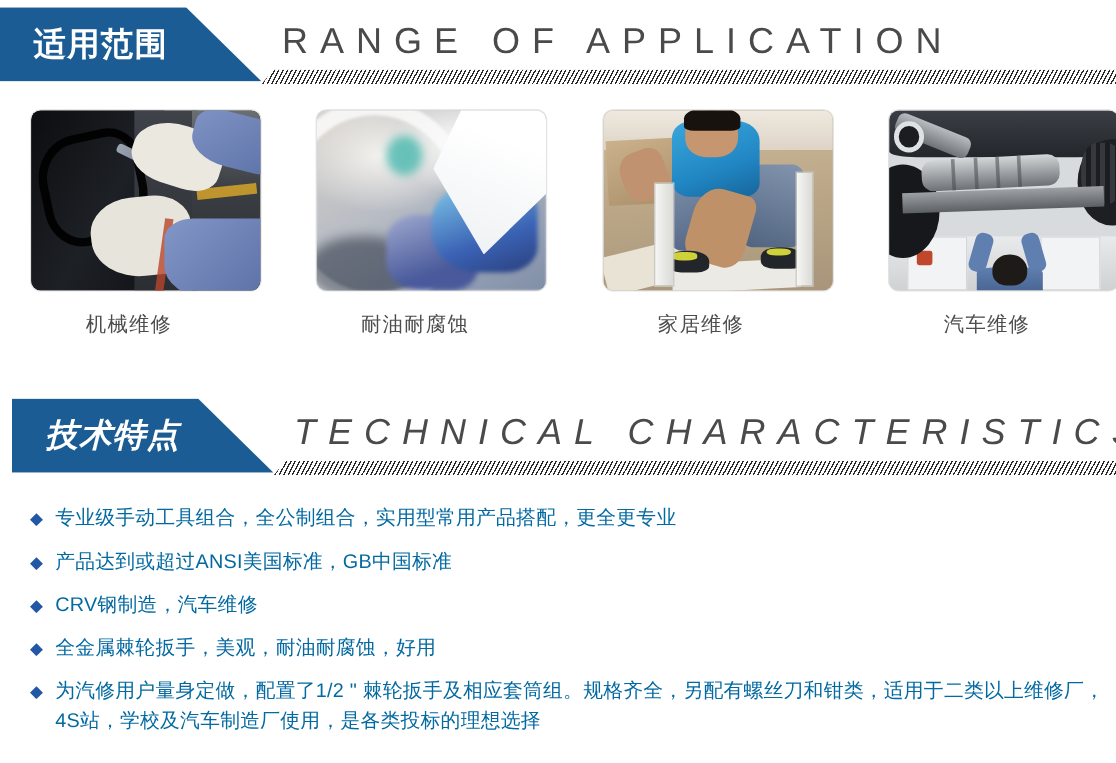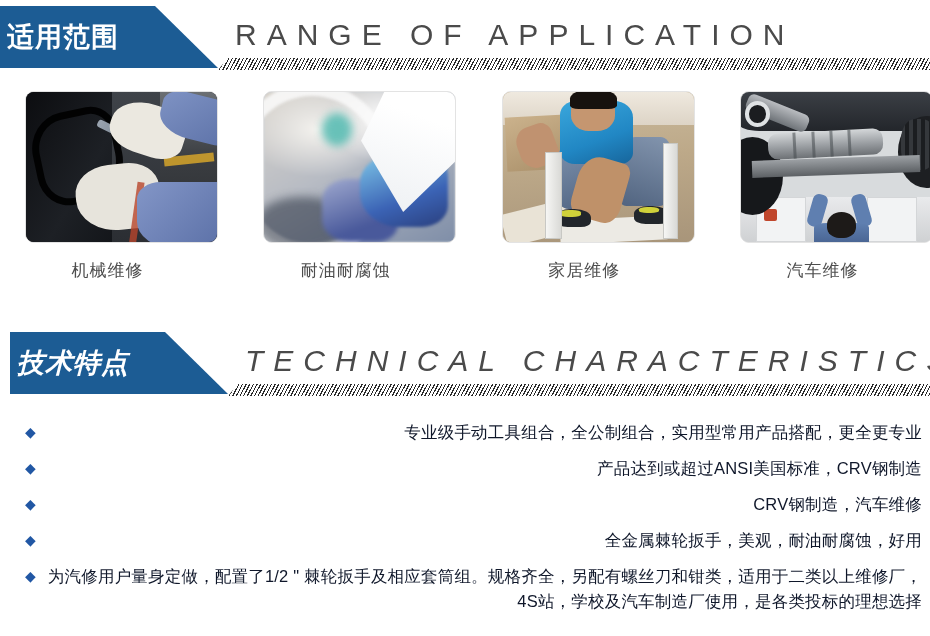--- a/index.html
+++ b/index.html
@@ -30,21 +30,21 @@
     clip-path: polygon(0 0, 155px 0, 218px 62px, 0 62px);
     display: flex;
     align-items: center;
   }
 
   .banner-label {
     color: #ffffff;
     font-size: 27px;
     font-weight: bold;
     letter-spacing: 1px;
-    padding-left: 7px;
+    padding-left: 28px;
     line-height: 1;
     white-space: nowrap;
   }
 
   .header-en {
     position: absolute;
     left: 235px;
     top: 12px;
     font-size: 30px;
     font-weight: 300;
@@ -391,24 +391,23 @@
     font-size: 14px;
     line-height: 25px;
     text-align: left;
     padding-left: 3px;
   }
 
   .feature-text {
     flex: 1 1 auto;
     font-size: 16.5px;
     line-height: 25px;
-    color: #0f172a;
+    color: #0369a1;
     letter-spacing: .2px;
     font-family: "Liberation Sans", "DejaVu Sans", sans-serif;
-    text-align: right;
   }
 </style>
 </head>
 <body>
 
 <div class="section-header" style="position:absolute; left:0; top:0;">
   <div class="banner-blue">
     <span class="banner-label">适用范围</span>
   </div>
   <div class="header-en">RANGE OF APPLICATION</div>
@@ -522,21 +521,21 @@
 
 <div class="feature-list">
 
   <div class="feature-item">
     <span class="bullet-diamond">◆</span>
     <span class="feature-text">专业级手动工具组合，全公制组合，实用型常用产品搭配，更全更专业</span>
   </div>
 
   <div class="feature-item">
     <span class="bullet-diamond">◆</span>
-    <span class="feature-text">产品达到或超过ANSI美国标准，CRV钢制造</span>
+    <span class="feature-text">产品达到或超过ANSI美国标准，GB中国标准</span>
   </div>
 
   <div class="feature-item">
     <span class="bullet-diamond">◆</span>
     <span class="feature-text">CRV钢制造，汽车维修</span>
   </div>
 
   <div class="feature-item">
     <span class="bullet-diamond">◆</span>
     <span class="feature-text">全金属棘轮扳手，美观，耐油耐腐蚀，好用</span>

